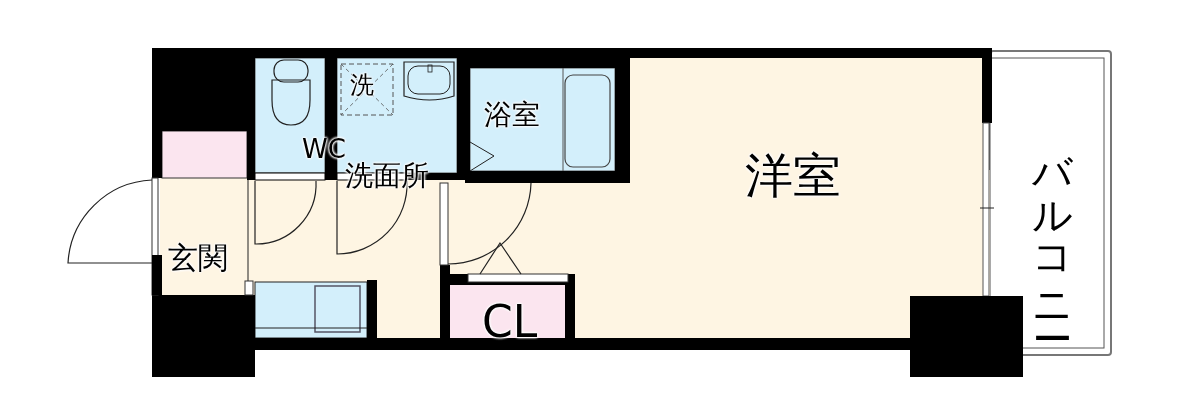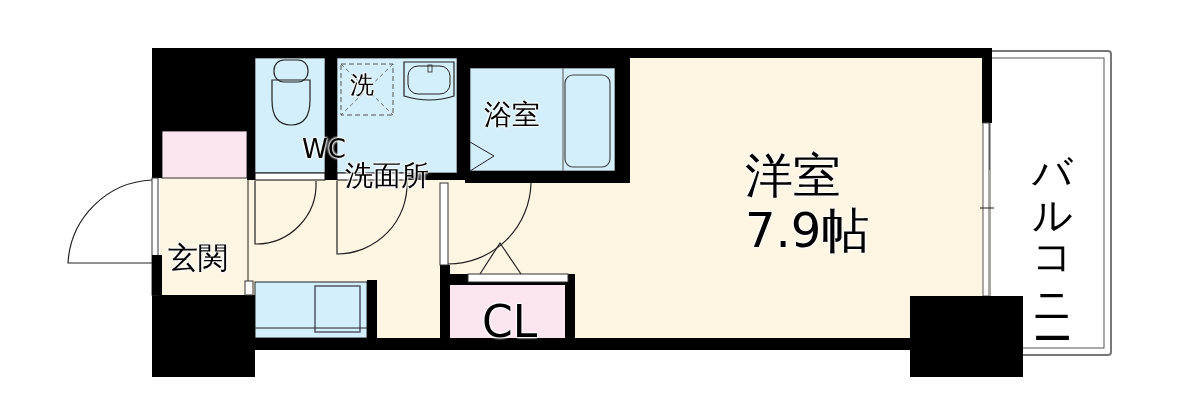--- a/index.html
+++ b/index.html
@@ -86,15 +86,14 @@
 </svg>
 
 <div class="lbl lbl-wc">WC</div>
 <div class="lbl lbl-sentaku">洗</div>
 <div class="lbl lbl-senmen">洗面所</div>
 <div class="lbl lbl-yoku">浴室</div>
 <div class="lbl lbl-genkan">玄関</div>
 <div class="lbl lbl-cl">CL</div>
 <div class="lbl lbl-yoshitsu">
   <div>洋室</div>
-  <div>7.9帖</div>
 </div>
 <div class="lbl lbl-balcony">バルコニー</div>
 
 </body></html>

